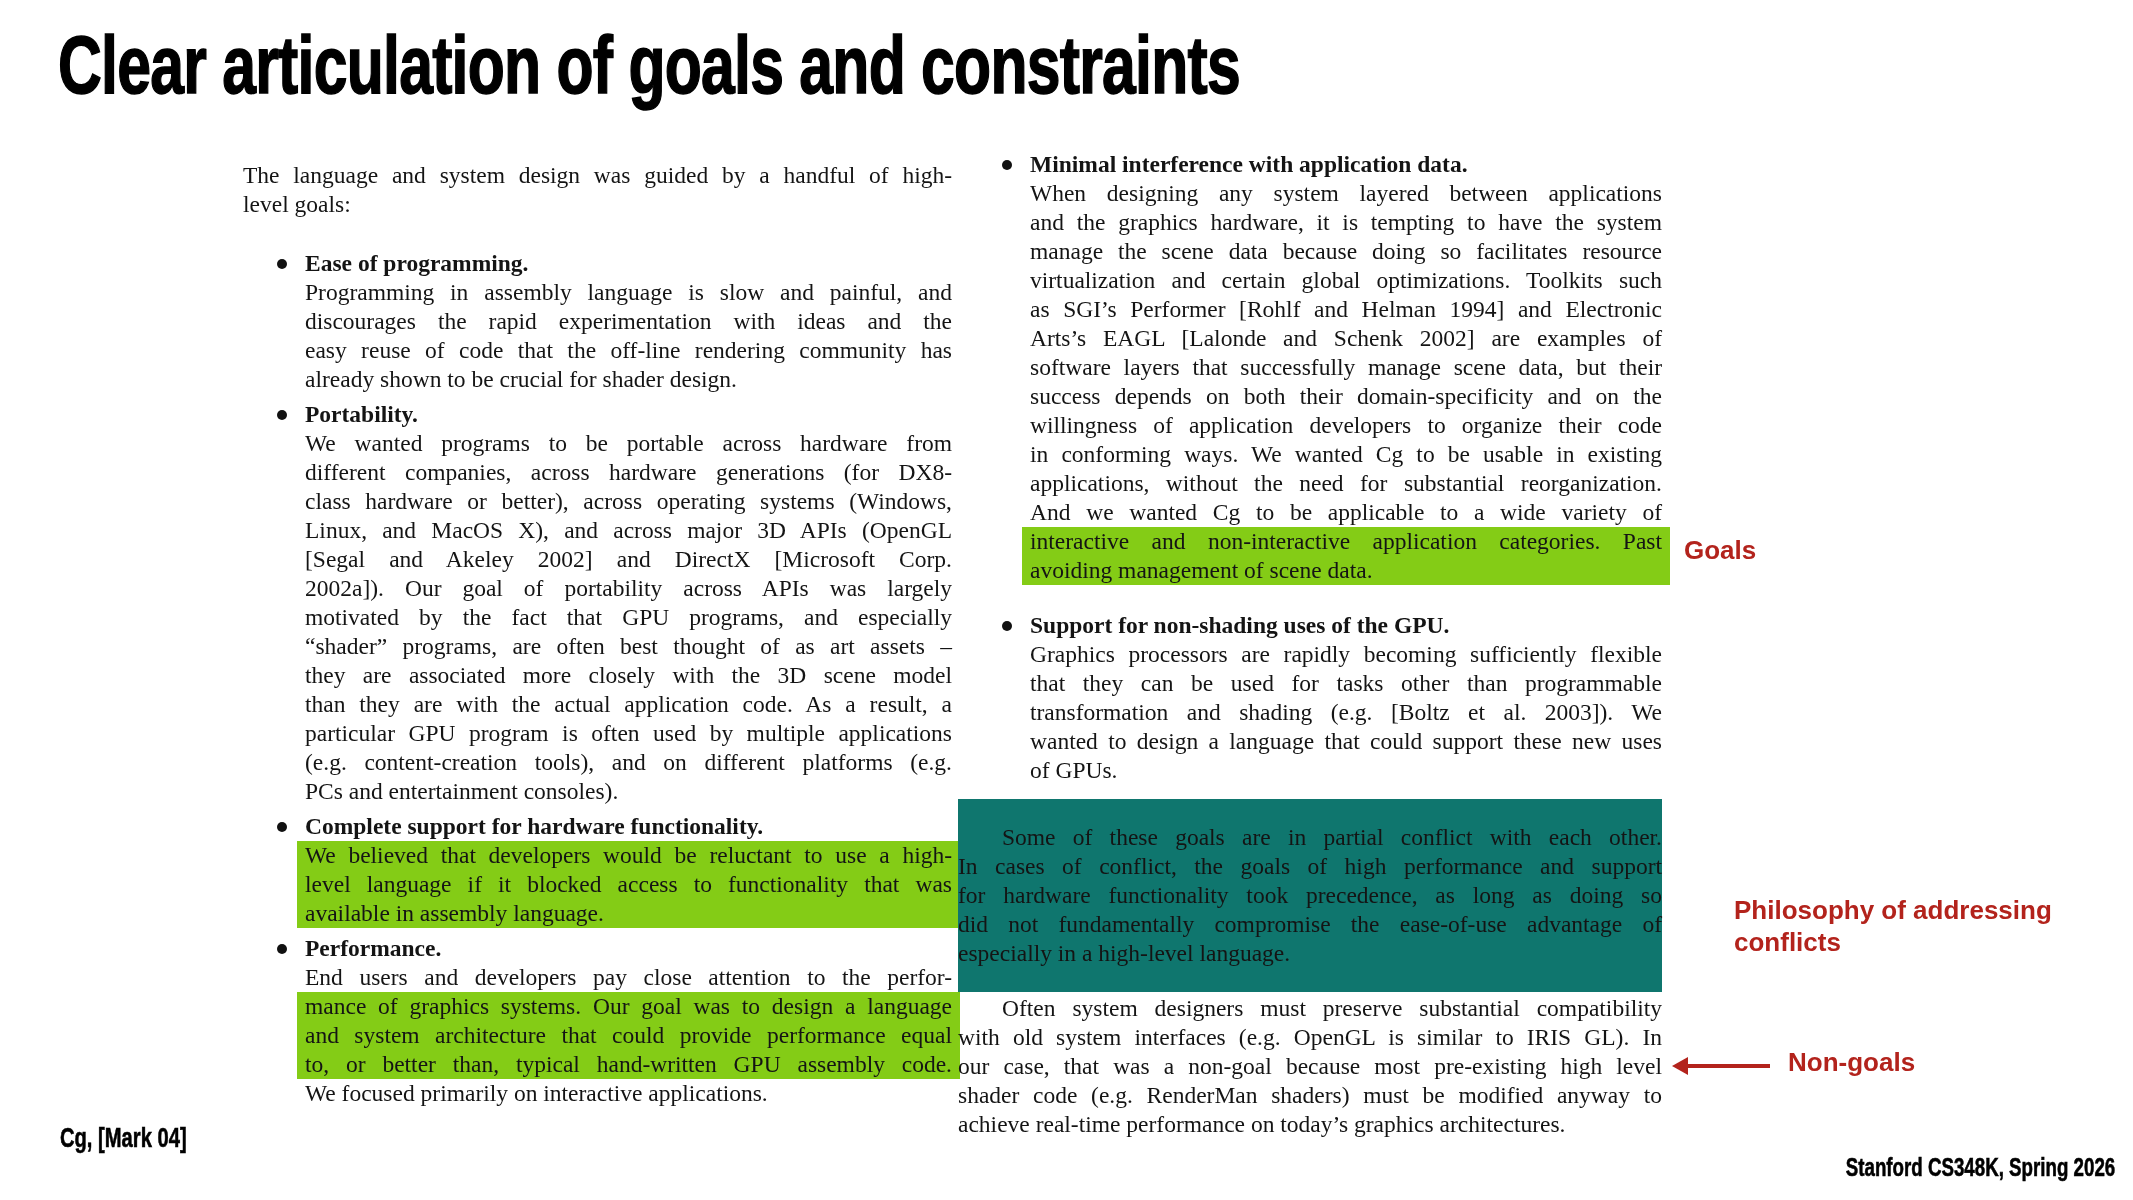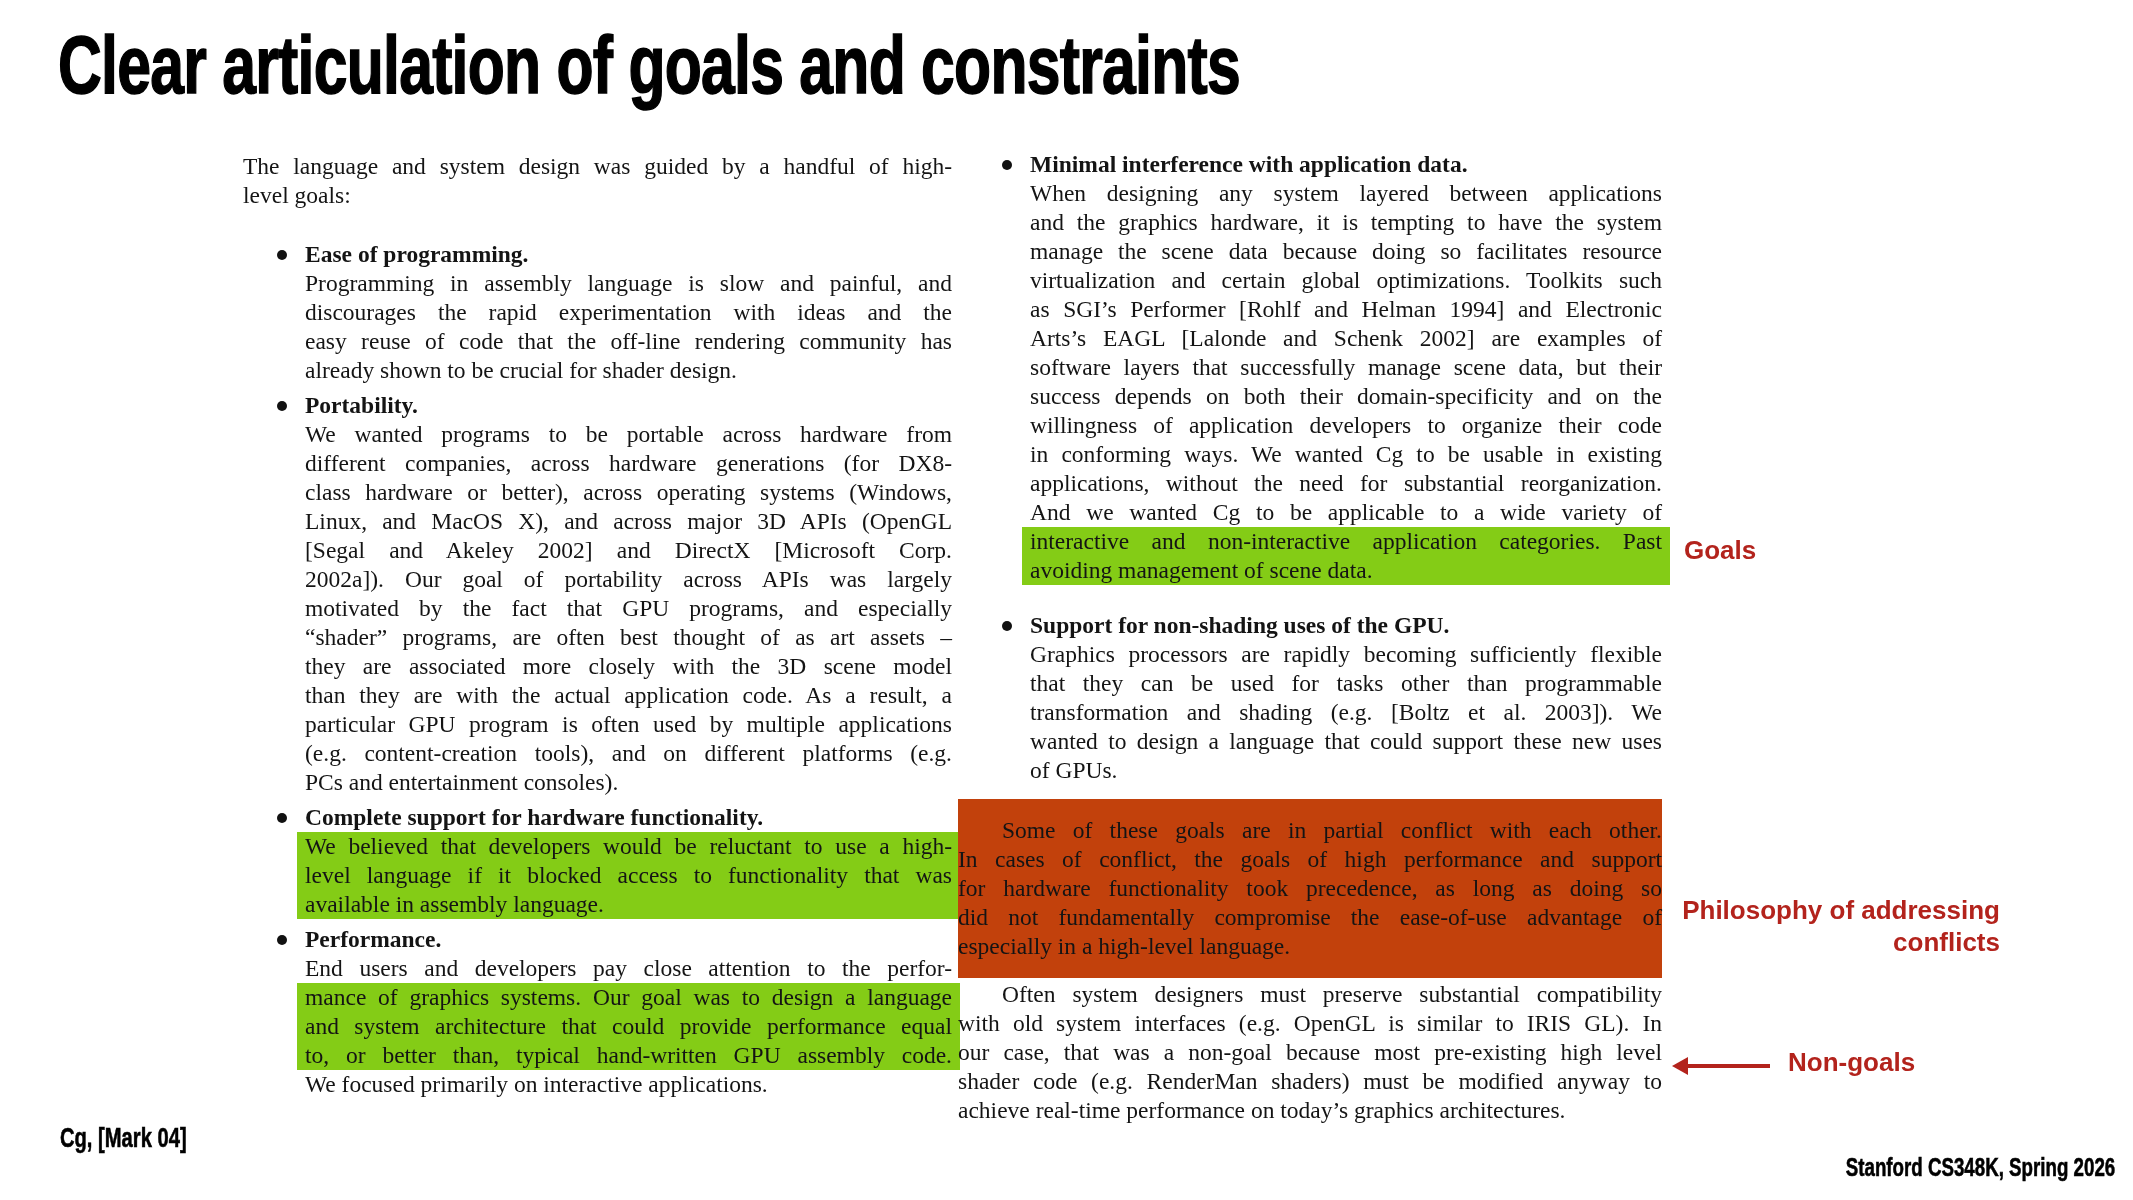--- a/index.html
+++ b/index.html
@@ -26,50 +26,50 @@
   }
   .footer-right{
     position:absolute;right:18px;top:1152px;
     font-family:"Liberation Sans", sans-serif;
     font-weight:700;font-size:26px;color:#000;white-space:nowrap;
     transform:scaleX(0.72);transform-origin:100% 0;
     -webkit-text-stroke:0.6px #000;
   }
   
   .col{position:absolute;}
-  #col-left{left:243px;top:152px;width:709px;}
+  #col-left{left:243px;top:161px;width:709px;}
   #col-right{left:958px;top:150px;width:704px;}
   .line{
     font-size:23.5px;line-height:29px;height:29px;
     text-align:justify;text-align-last:justify;
   }
   .line.last{text-align-last:left;}
   .line.fi{text-indent:44px;}
   .line.hl{background:#84cc16;margin:0 -8px;padding:0 8px;}
   .heading{
     position:relative;font-weight:700;font-size:23.5px;line-height:29px;height:29px;
   }
   #col-left .heading,#col-left .body.indented{margin-left:62px;}
   #col-right .heading,#col-right .body.indented{margin-left:72px;}
   .bullet-marker{
     position:absolute;left:-28px;top:10px;width:10px;height:10px;
     border-radius:50%;background:#111;
   }
   .block-intro{margin-bottom:30px;}
   .block-bullet{margin-bottom:6px;}
   .block-bullet2{margin-top:26px;margin-bottom:6px;}
-  .block-para_hl{margin-top:14px;background:#c2410c;padding:17px 0;}
+  .block-para_hl{margin-top:14px;background:#0f766e;padding:24px 0;}
   .block-para{margin-top:2px;}
   
   .ann{
     position:absolute;font-family:"Liberation Sans", sans-serif;
     font-weight:700;font-size:26px;color:#b3231c;line-height:32px;
   }
   #ann-goals{left:1684px;top:534px;}
-  #ann-philosophy{left:1632px;top:894px;width:368px;text-align:right;}
+  #ann-philosophy{left:1734px;top:894px;width:368px;}
   #ann-nongoals{left:1788px;top:1046px;}
   .arrow-wrap{position:absolute;left:1672px;top:1055px;width:104px;height:22px;}
   .arrow-line{position:absolute;left:14px;top:9px;width:84px;height:4px;background:#b3231c;}
   .arrow-head{
     position:absolute;left:0;top:2px;width:0;height:0;
     border-top:9px solid transparent;border-bottom:9px solid transparent;
     border-right:16px solid #b3231c;
   }
 </style>
 </head>

